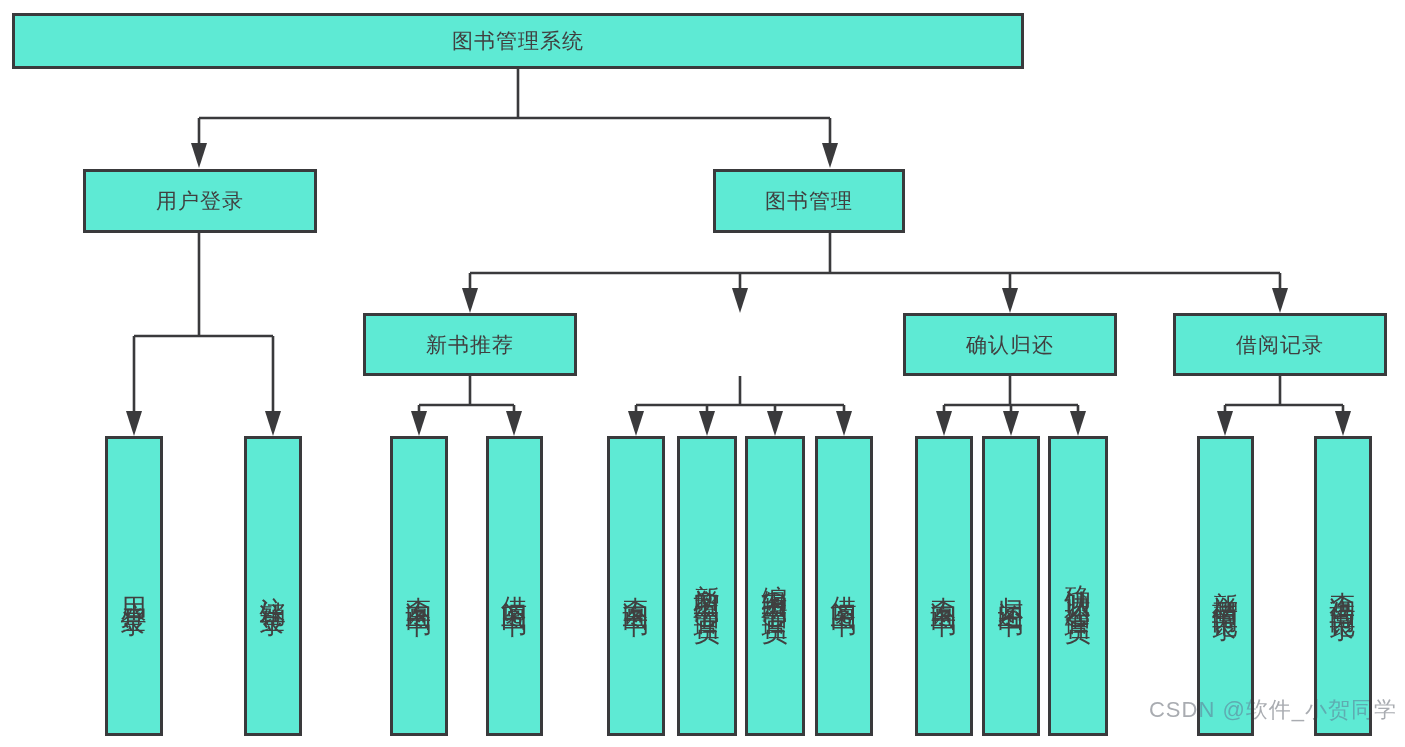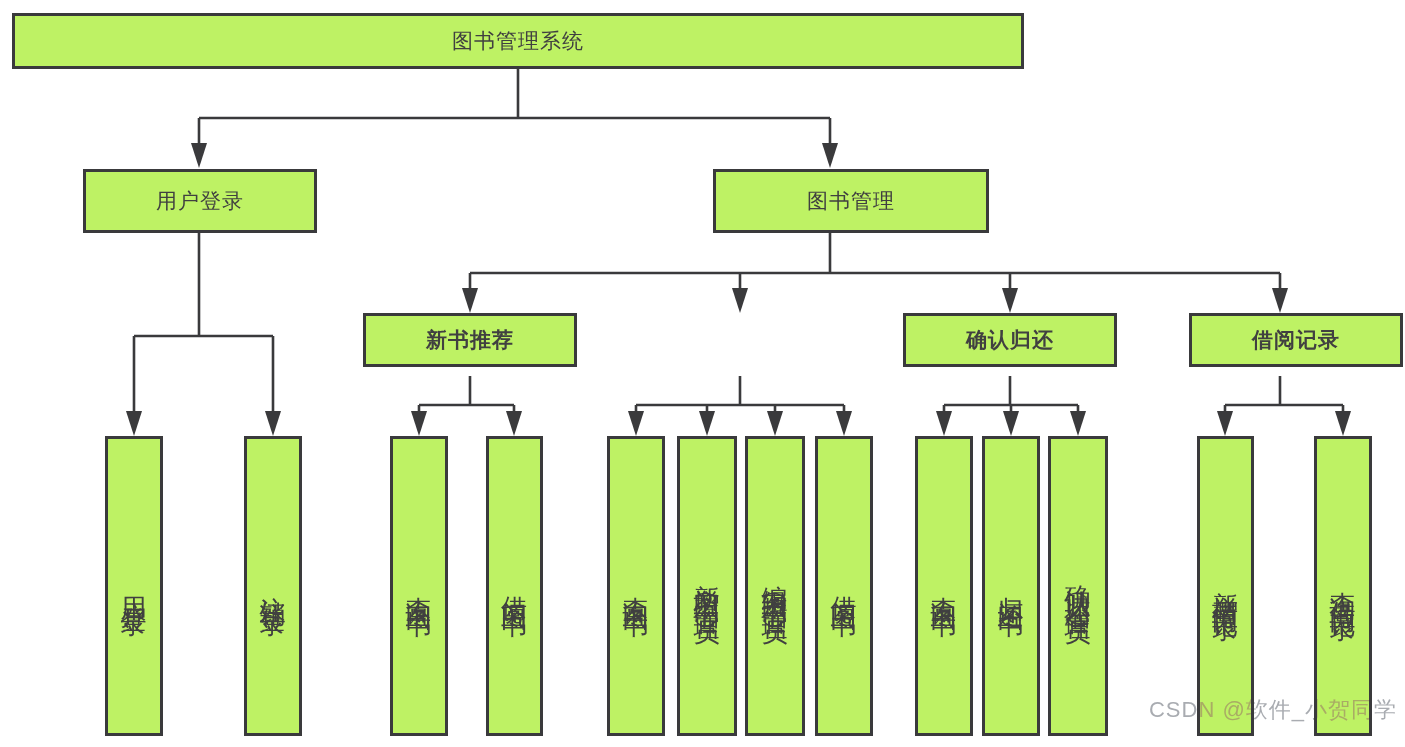--- a/index.html
+++ b/index.html
@@ -7,30 +7,30 @@
     position:relative;
     width:1405px;height:747px;
     background:#ffffff;
     font-family:"Liberation Sans","DejaVu Sans",sans-serif;
     overflow:hidden;
   }
   #wires{position:absolute;left:0;top:0;z-index:1;}
   .node{
     position:absolute;
     box-sizing:border-box;
-    background:#bef264;
+    background:#5eead4;
     border:3px solid #3a3a3c;
     display:flex;align-items:center;justify-content:center;
     color:#404040;
     z-index:2;
   }
   .h-node{font-size:21px;letter-spacing:1px;white-space:nowrap;}
   .root{left:12px;top:13px;width:1012px;height:56px;}
   .lvl2{top:169px;height:64px;}
-  .lvl3{top:313px;height:54px;font-weight:bold;}
+  .lvl3{top:313px;height:63px;}
   .leaf{
     top:436px;height:300px;
     writing-mode:vertical-lr;
     font-size:26px;letter-spacing:5px;
     line-height:1;white-space:nowrap;
   }
   .watermark{
     position:absolute;
     right:8px;bottom:22px;
     font-size:22px;
@@ -82,25 +82,25 @@
       <polygon points="1003,411 1019,411 1011,436"></polygon>
       <polygon points="1070,411 1086,411 1078,436"></polygon>
       <polygon points="1217,411 1233,411 1225,436"></polygon>
       <polygon points="1335,411 1351,411 1343,436"></polygon>
     </g>
   </svg>
 
   <div class="node h-node root">图书管理系统</div>
 
   <div class="node h-node lvl2" style="left:83px;width:234px;">用户登录</div>
-  <div class="node h-node lvl2" style="left:713px;width:276px;">图书管理</div>
+  <div class="node h-node lvl2" style="left:713px;width:192px;">图书管理</div>
 
   <div class="node h-node lvl3" style="left:363px;width:214px;">新书推荐</div>
   <div class="node h-node lvl3" style="left:903px;width:214px;">确认归还</div>
-  <div class="node h-node lvl3" style="left:1173px;width:214px;margin-left:16px;">借阅记录</div>
+  <div class="node h-node lvl3" style="left:1173px;width:214px;">借阅记录</div>
 
   <div class="node leaf" style="left:105px;width:58px;">用户登录</div>
   <div class="node leaf" style="left:244px;width:58px;">注销登录</div>
 
   <div class="node leaf" style="left:390px;width:58px;">查询图书</div>
   <div class="node leaf" style="left:486px;width:57px;">借阅图书</div>
 
   <div class="node leaf" style="left:607px;width:58px;">查询图书</div>
   <div class="node leaf" style="left:677px;width:60px;">新增图书（管理员）</div>
   <div class="node leaf" style="left:745px;width:60px;">编辑图书（管理员）</div>

